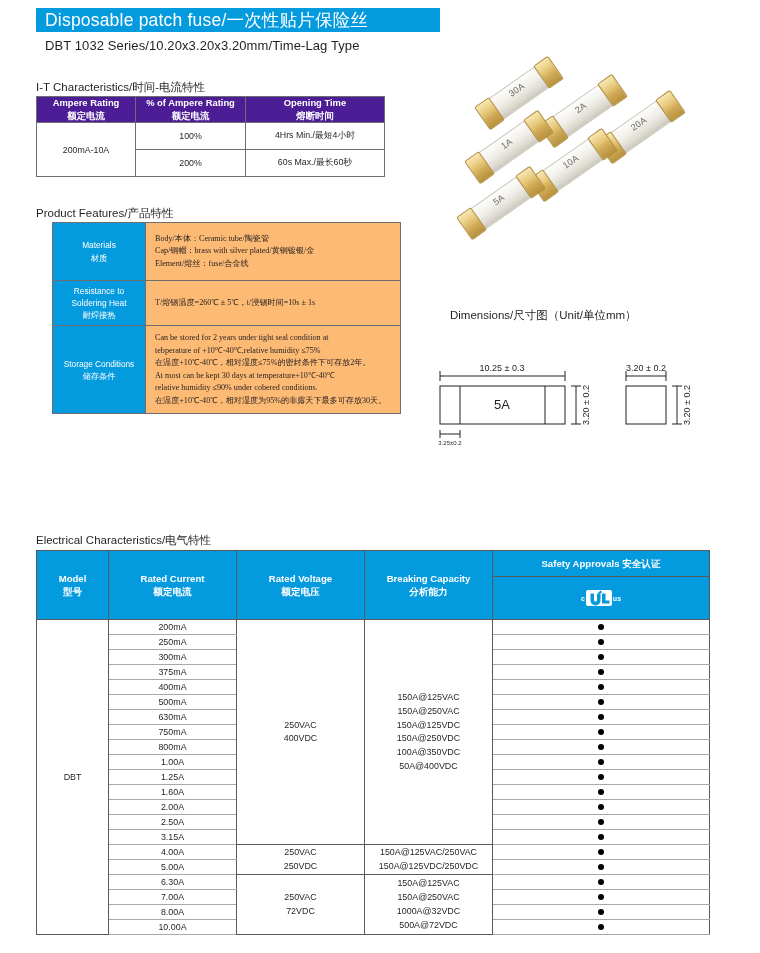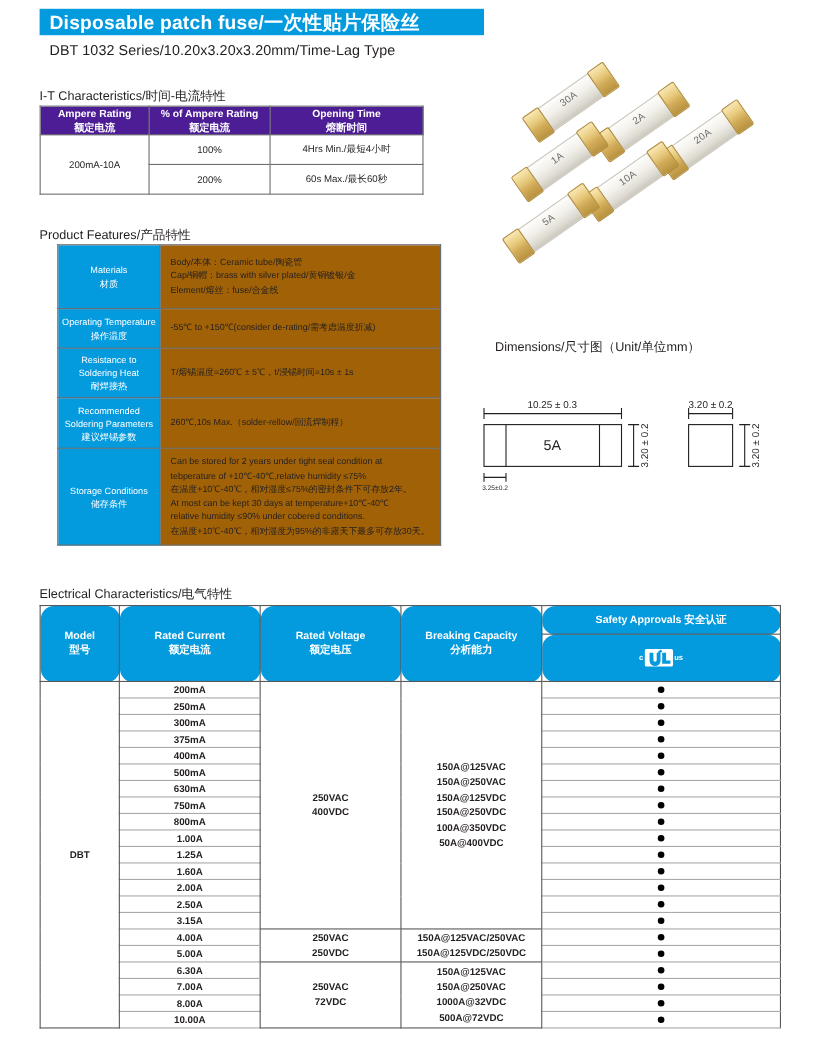--- a/index.html
+++ b/index.html
@@ -16,21 +16,21 @@
   
   .title-bar {
     position: absolute; left: 36px; top: 8px;
     width: 404px; height: 24px;
     background: #049ade;
     display: flex; align-items: center;
     padding-left: 9px;
   }
   .title-bar span {
     color: #ffffff; font-size: 17.5px; letter-spacing: .2px;
-    font-weight: 700;
+    font-weight: 400;
   }
   .subtitle {
     position: absolute; left: 45px; top: 38px;
     font-size: 13px; color: #231f20; letter-spacing: .1px;
   }
 
   
   .sec-cap {
     position: absolute; font-size: 11.5px; color: #231f20;
   }
@@ -61,21 +61,21 @@
 
   
   #feat-table { left: 52px; top: 222px; width: 349px; }
   #feat-table td.flabel {
     background: #049ade; color: #fff; text-align: center;
     font-size: 8.3px; line-height: 1.45; width: 93px;
     padding: 4px 2px; font-weight: normal;
   }
   #feat-table td.fbody {
     font-size: 8.1px; line-height: 1.55; color: #231f20;
-    padding: 6px 9px; text-align: left; background:#a16207;
+    padding: 6px 9px; text-align: left; background:#fdba74;font-family:Liberation Serif, serif;
   }
 
   
   .photo { position: absolute; left: 462px; top: 62px; width: 292px; height: 188px; }
   .fuse {
     position: absolute; width: 86px; height: 26px;
     transform-origin: 50% 50%;
   }
   .fuse .body {
     position: absolute; left: 14px; right: 14px; top: 0; bottom: 0;
@@ -103,25 +103,24 @@
   .dimarea { position: absolute; left: 436px; top: 350px; width: 320px; height: 110px; }
   .dimarea svg { display:block; }
 
   
   #el-table { left: 36px; top: 550px; width: 674px; }
   #el-table td { border: 1px solid #58595b; }
   #el-table td.ehd {
     background: #049ade; color: #fff; font-weight: bold;
     text-align: center; font-size: 9.6px; line-height: 1.4;
     padding: 6px 2px;
-    border-radius: 12px;
   }
   #el-table td.ec {
     text-align: center; font-size: 8.9px; color: #231f20;
-    background: #fff; height: 15px; padding: 0; font-weight: bold;
+    background: #fff; height: 15px; padding: 0;
   }
   #el-table td.thin { border-top: 1px solid #a7a9ac; border-bottom: 1px solid #a7a9ac; }
   .dot {
     display: inline-block; width: 6px; height: 6px;
     border-radius: 50%; background: #000;
   }
   .ul-logo {
     display:flex; align-items:center; justify-content:center;
     gap:1px; height: 30px;
   }
@@ -177,49 +176,30 @@
     <tbody>
         <tr>
       <td class="flabel" style="height:58px;">
         <div>Materials</div>
         <div>材质</div>
       </td>
       <td class="fbody">
         <div>Body/本体：Ceramic tube/陶瓷管</div>
         <div>Cap/铜帽：brass with silver plated/黄铜镀银/金</div>
         <div>Element/熔丝：fuse/合金线</div>
-      </td>
-    </tr>
-    <tr>
-      <td class="flabel" style="height:36px;">
-        <div>Operating Temperature</div>
-        <div>操作温度</div>
-      </td>
-      <td class="fbody">
-        <div>-55℃ to +150℃(consider de-rating/需考虑温度折减)</div>
       </td>
     </tr>
     <tr>
       <td class="flabel" style="height:44px;">
         <div>Resistance to</div>
         <div>Soldering Heat</div>
         <div>耐焊接热</div>
       </td>
       <td class="fbody">
         <div>T/熔锡温度=260℃ ± 5℃，t/浸锡时间=10s ± 1s</div>
-      </td>
-    </tr>
-    <tr>
-      <td class="flabel" style="height:46px;">
-        <div>Recommended</div>
-        <div>Soldering Parameters</div>
-        <div>建议焊锡参数</div>
-      </td>
-      <td class="fbody">
-        <div>260℃,10s Max.（solder-rellow/回流焊制程）</div>
       </td>
     </tr>
     <tr>
       <td class="flabel" style="height:82px;">
         <div>Storage Conditions</div>
         <div>储存条件</div>
       </td>
       <td class="fbody">
         <div>Can be stored for 2 years under tight seal condition at</div>
         <div>tebperature of +10℃-40℃,relative humidity ≤75%</div>

